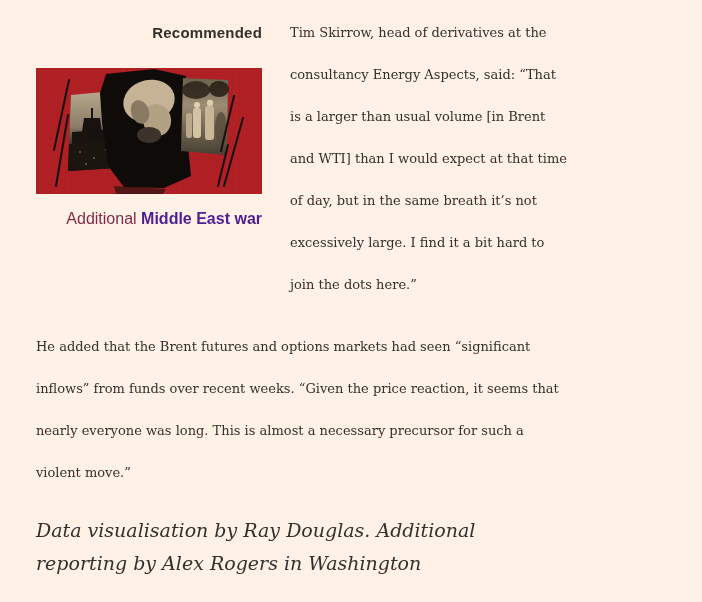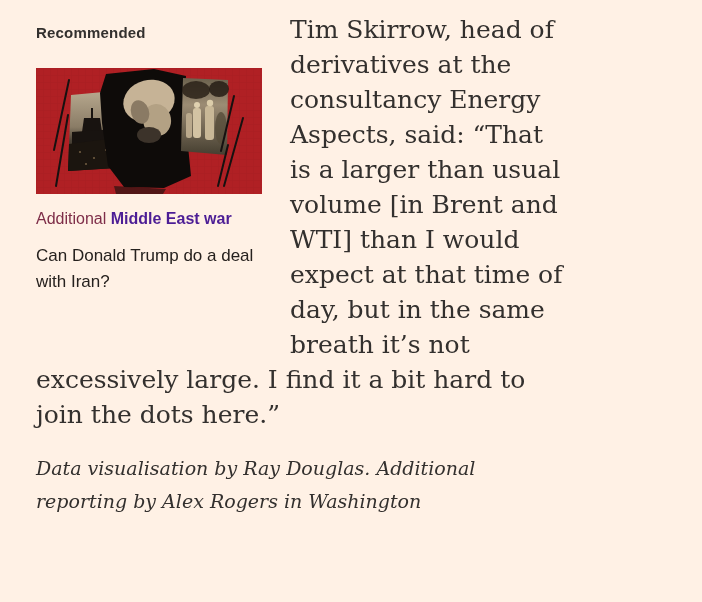--- a/index.html
+++ b/index.html
@@ -14,20 +14,21 @@
     box-sizing: content-box;
     padding: 12px 0 0 36px;
     width: 534px;
   }
   
   .teaser {
     float: left;
     width: 226px;
     margin: 12px 28px 46px 0;
     font-family: "Liberation Sans", sans-serif;
+    text-align: right;
   }
   .teaser-label {
     font-size: 15px;
     line-height: 18px;
     font-weight: 700;
     letter-spacing: 0.2px;
     color: #33302E;
     margin: 0 0 26px 0;
   }
   .teaser-image-link { display: block; width: 226px; height: 126px; cursor: pointer; }
@@ -44,22 +45,22 @@
     font-size: 17px;
     line-height: 26px;
     font-weight: 400;
     color: #26211E;
     text-decoration: none;
     display: block;
     cursor: pointer;
   }
   
   .body-text {
-    font-size: 25px;
-    line-height: 35px;
+    font-size: 13px;
+    line-height: 42px;
     margin: 0 0 20px 0;
     color: #33302E;
   }
   .byline-note {
     font-size: 19px;
     line-height: 33px;
     font-style: italic;
     margin: 13px 0 0 0;
     color: #33302E;
   }
@@ -142,21 +143,21 @@
           <line x1="192" y1="77" x2="182" y2="118"></line>
         </g>
       </svg>
     </a>
 
     <p class="teaser-kicker">
       <span class="kicker-prefix">Additional</span>
       <a class="kicker-topic">Middle East war</a>
     </p>
 
-    <a class="teaser-title">Can Donald Trump do a deal with Iran?</a>
   </aside>
 
   <p class="body-text">Tim Skirrow, head of derivatives at the consultancy Energy Aspects, said: “That is a larger than usual volume [in Brent and WTI] than I would expect at that time of day, but in the same breath it’s not excessively large. I find it a bit hard to join the dots here.”</p>
 
+  <p class="body-text">He added that the Brent futures and options markets had seen “significant inflows” from funds over recent weeks. “Given the price reaction, it seems that nearly everyone was long. This is almost a necessary precursor for such a violent move.”</p>
 
   <p class="byline-note">Data visualisation by Ray Douglas. Additional reporting by Alex Rogers in Washington</p>
 
 </div>
 
 </body></html>

